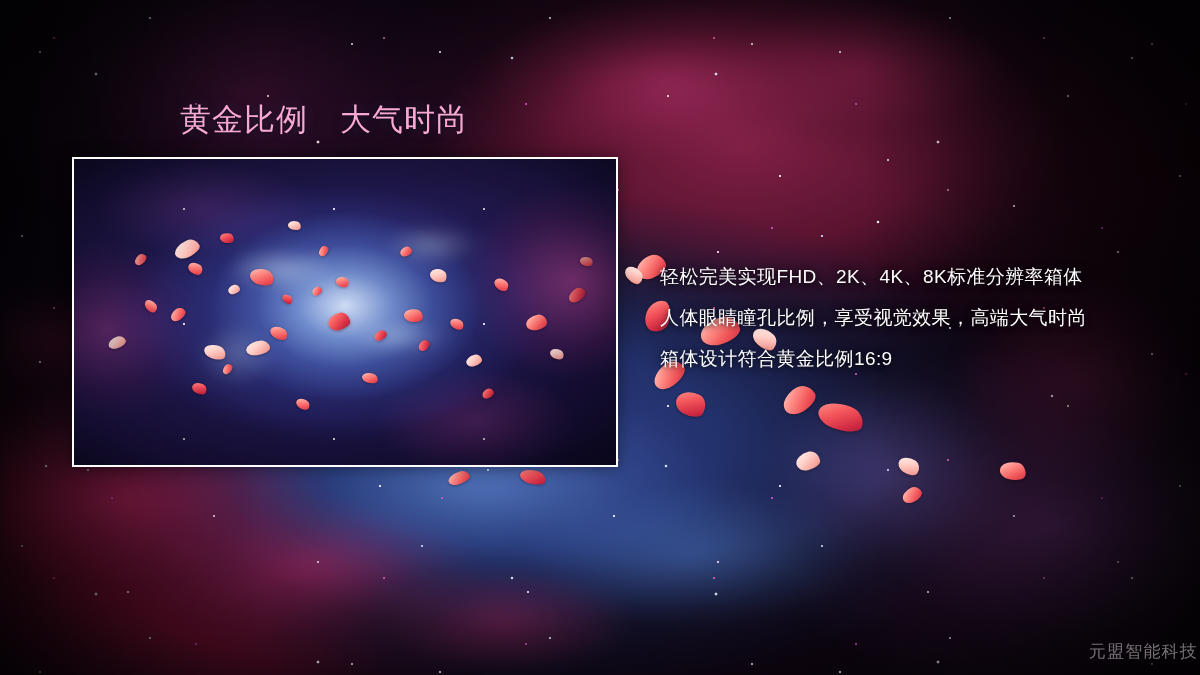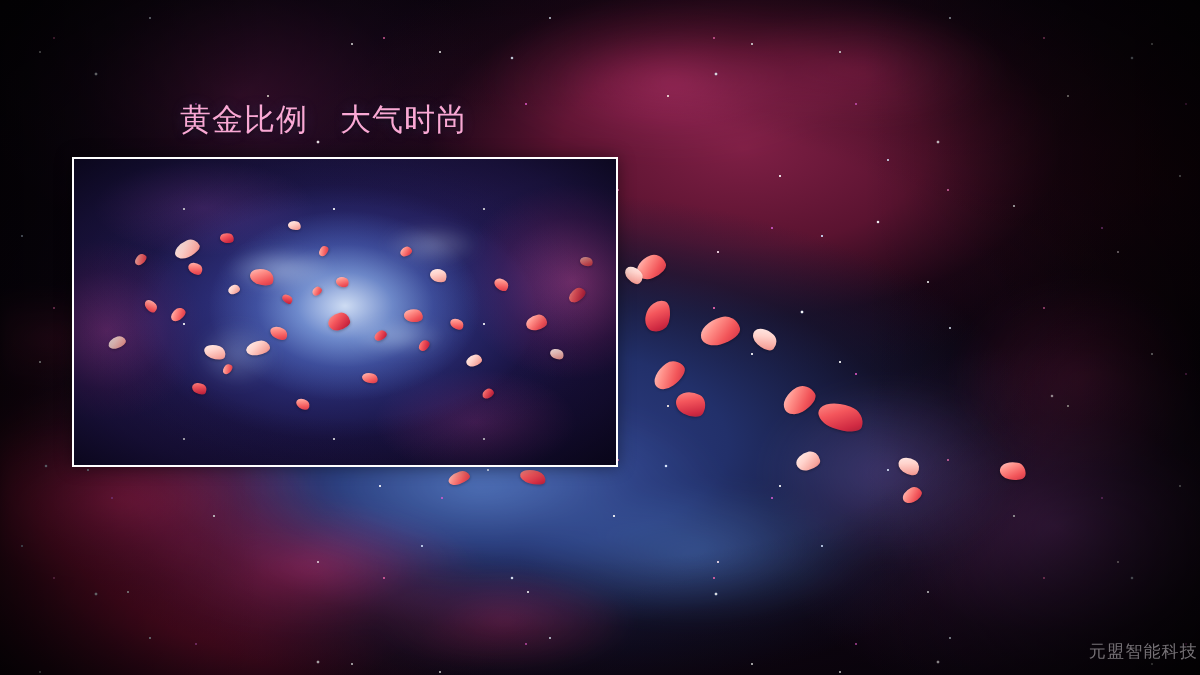--- a/index.html
+++ b/index.html
@@ -316,16 +316,21 @@
         <div class="petal deep" style="left: 494px; top: 130px; width: 18px; height: 12px; transform: rotate(-32deg);"></div>
         <div class="petal" style="left: 506px; top: 98px; width: 13px; height: 9px; transform: rotate(18deg);"></div>
         <div class="petal" style="left: 244px; top: 88px; width: 11px; height: 8px; transform: rotate(-46deg);"></div>
         <div class="petal pale" style="left: 214px; top: 62px; width: 13px; height: 9px; transform: rotate(14deg);"></div>
         <div class="petal deep" style="left: 408px; top: 230px; width: 12px; height: 9px; transform: rotate(-24deg);"></div>
         <div class="petal" style="left: 222px; top: 240px; width: 14px; height: 10px; transform: rotate(32deg);"></div>
       </div>
     <div id="photo-vignette" class="photo-layer"></div>
   </div>
 
+  <div id="body-text">
+    <div class="body-line">轻松完美实现FHD、2K、4K、8K标准分辨率箱体</div>
+    <div class="body-line">人体眼睛瞳孔比例，享受视觉效果，高端大气时尚</div>
+    <div class="body-line">箱体设计符合黄金比例16:9</div>
+  </div>
 
   <div id="watermark">元盟智能科技</div>
 
 </div>
 
 </body></html>

